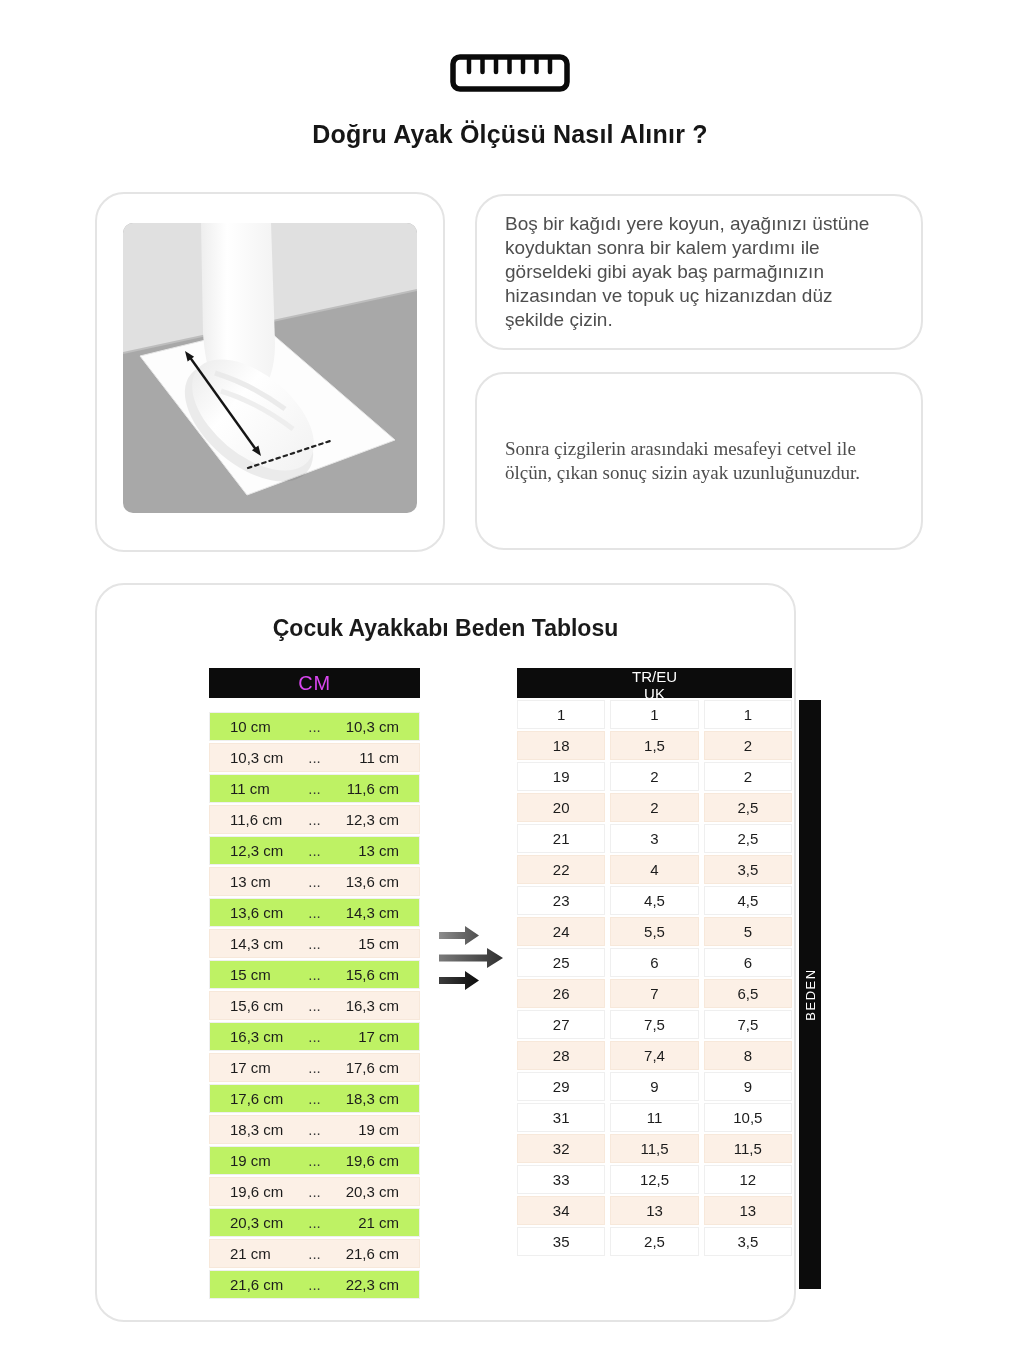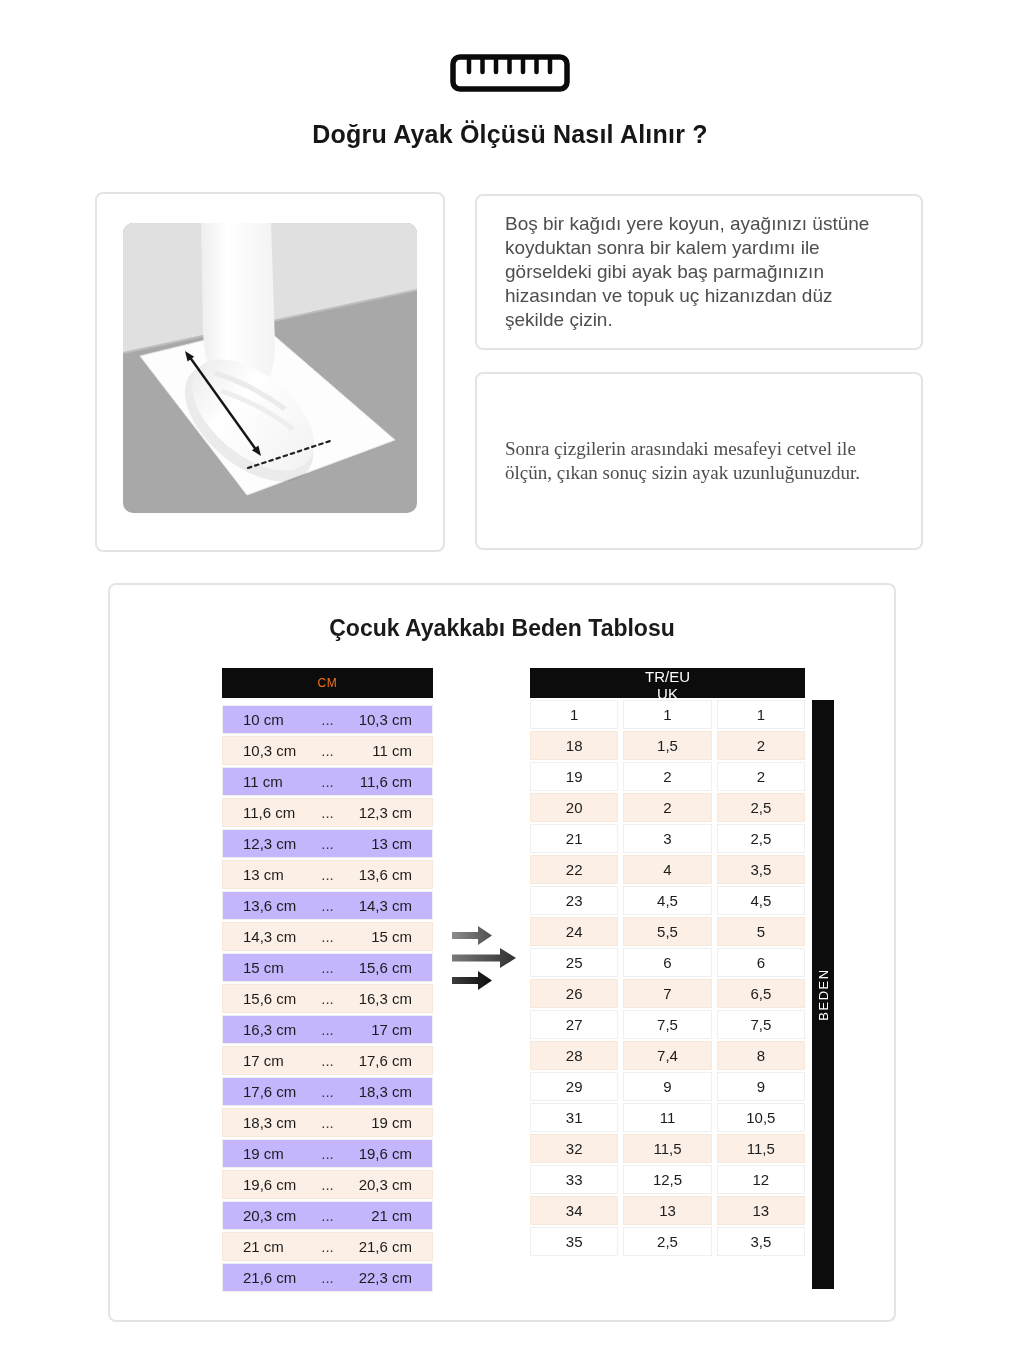--- a/index.html
+++ b/index.html
@@ -8,40 +8,40 @@
     font-family:"Liberation Sans",sans-serif;overflow:hidden;
   }
   *{box-sizing:border-box;}
   
   .ruler-wrap{position:absolute;top:52px;left:0;width:1020px;display:flex;justify-content:center;}
   .page-title{
     position:absolute;top:120px;left:0;width:1020px;margin:0;text-align:center;
     font-size:25px;font-weight:bold;color:#161616;letter-spacing:.2px;
   }
   
-  .card{position:absolute;background:#fff;border:2px solid var(--card-border,#e4e4e4);border-radius:8px;}
+  .card{position:absolute;background:#fff;border:2px solid var(--card-border,#e4e4e4);border-radius:29px;}
   .photo-card{left:95px;top:192px;width:350px;height:360px;}
   .photo{position:absolute;left:26px;top:29px;width:294px;height:290px;border-radius:10px;overflow:hidden;}
   .box1{left:475px;top:194px;width:448px;height:156px;display:flex;align-items:center;}
   .box2{left:475px;top:372px;width:448px;height:178px;display:flex;align-items:center;font-family:Liberation Serif, serif;}
   .box1 p,.box2 p{margin:0;padding:0 30px 0 28px;font-size:19px;line-height:24px;color:var(--body-text,#4e4e4e);}
   
-  .size-card{left:108px;top:583px;width:788px;height:739px;}
+  .size-card{left:95px;top:583px;width:701px;height:739px;}
   .size-title{
     position:absolute;top:30px;left:0;width:100%;margin:0;text-align:center;
     font-size:23px;font-weight:bold;color:#1a1a1a;
   }
   .cm-table{position:absolute;left:112px;top:83px;width:211px;}
   .thead{
-    height:30px;background:var(--table-header-bg,#0c0c0c);color:#f97316;margin-bottom:7px;
-    display:flex;align-items:center;justify-content:center;font-size:12px;letter-spacing:.6px;
+    height:30px;background:var(--table-header-bg,#0c0c0c);color:#d946ef;margin-bottom:14px;
+    display:flex;align-items:center;justify-content:center;font-size:20px;letter-spacing:.6px;
   }
   .trow{
     height:29px;margin-bottom:2px;display:grid;grid-template-columns:1fr 26px 1fr;
-    align-items:center;font-size:15px;color:#1c1c1c;border:1px solid #efefef;background:#c4b5fd;
+    align-items:center;font-size:15px;color:#1c1c1c;border:1px solid #efefef;background:#bef264;
   }
   .trow.alt{background:var(--row-alt,#fcf0e6);border-color:#f7e8da;}
   .trow .lv{padding-left:20px;text-align:left;}
   .trow .dots{text-align:center;color:#3a3a3a;}
   .trow .rv{padding-right:20px;text-align:right;}
   .size-table{position:absolute;left:420px;top:83px;width:275px;}
   .size-head{
     height:30px;background:var(--table-header-bg,#0c0c0c);color:#fff;margin-bottom:2px;
     display:grid;grid-template-columns:1fr;align-items:center;text-align:center;font-size:15px;
   }

